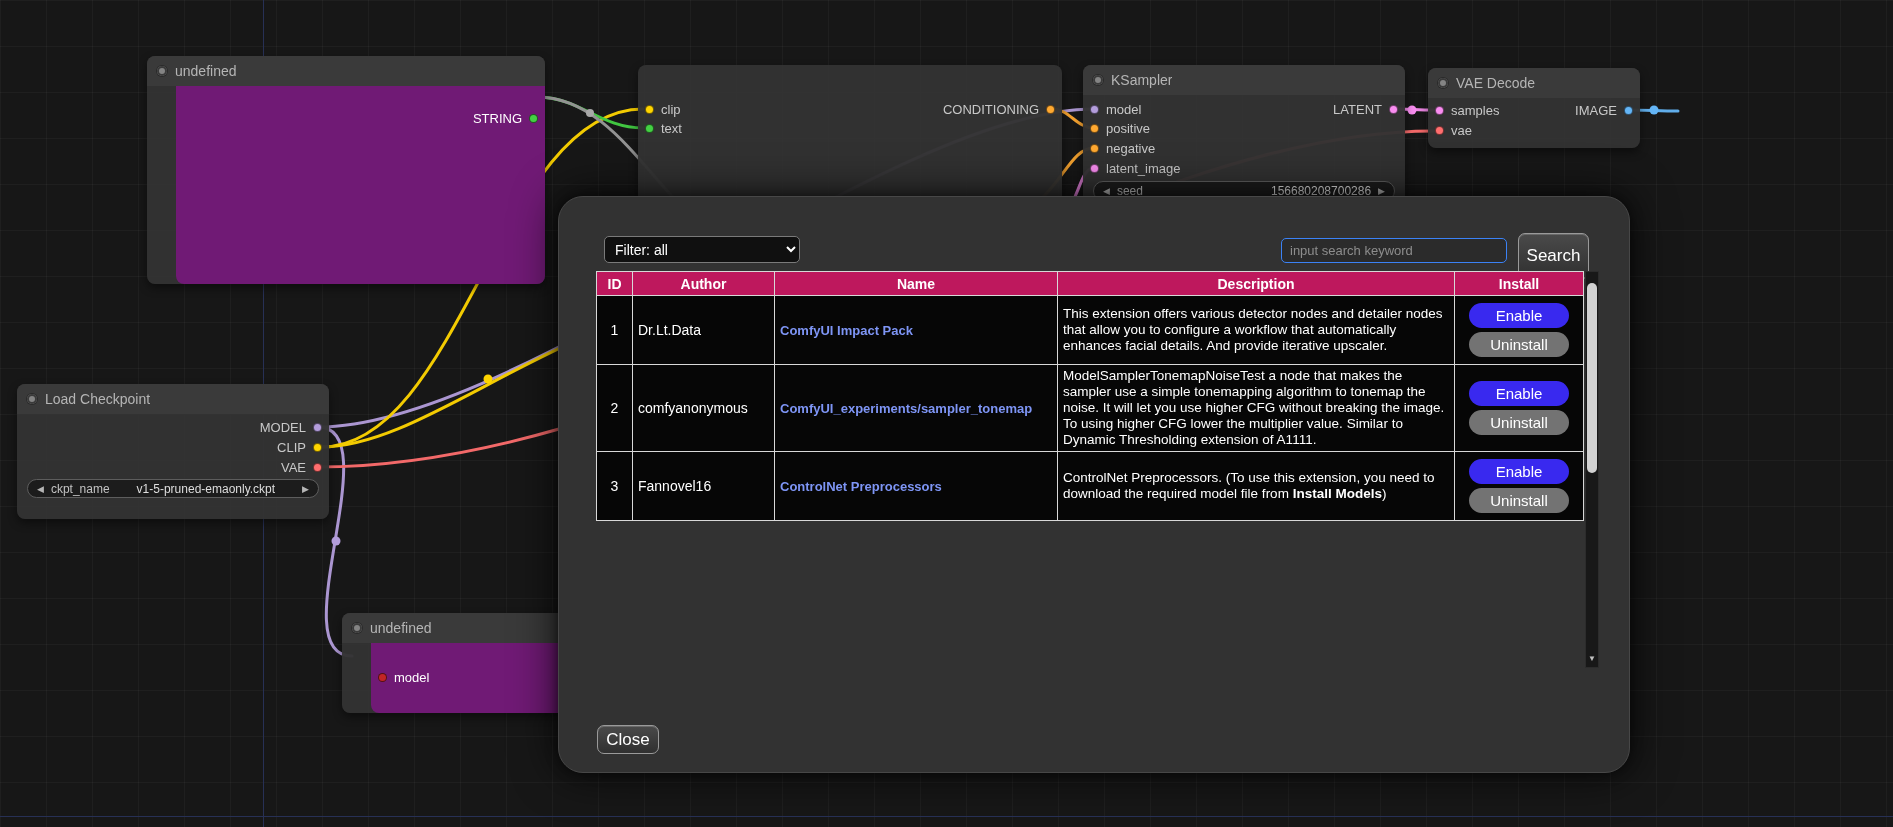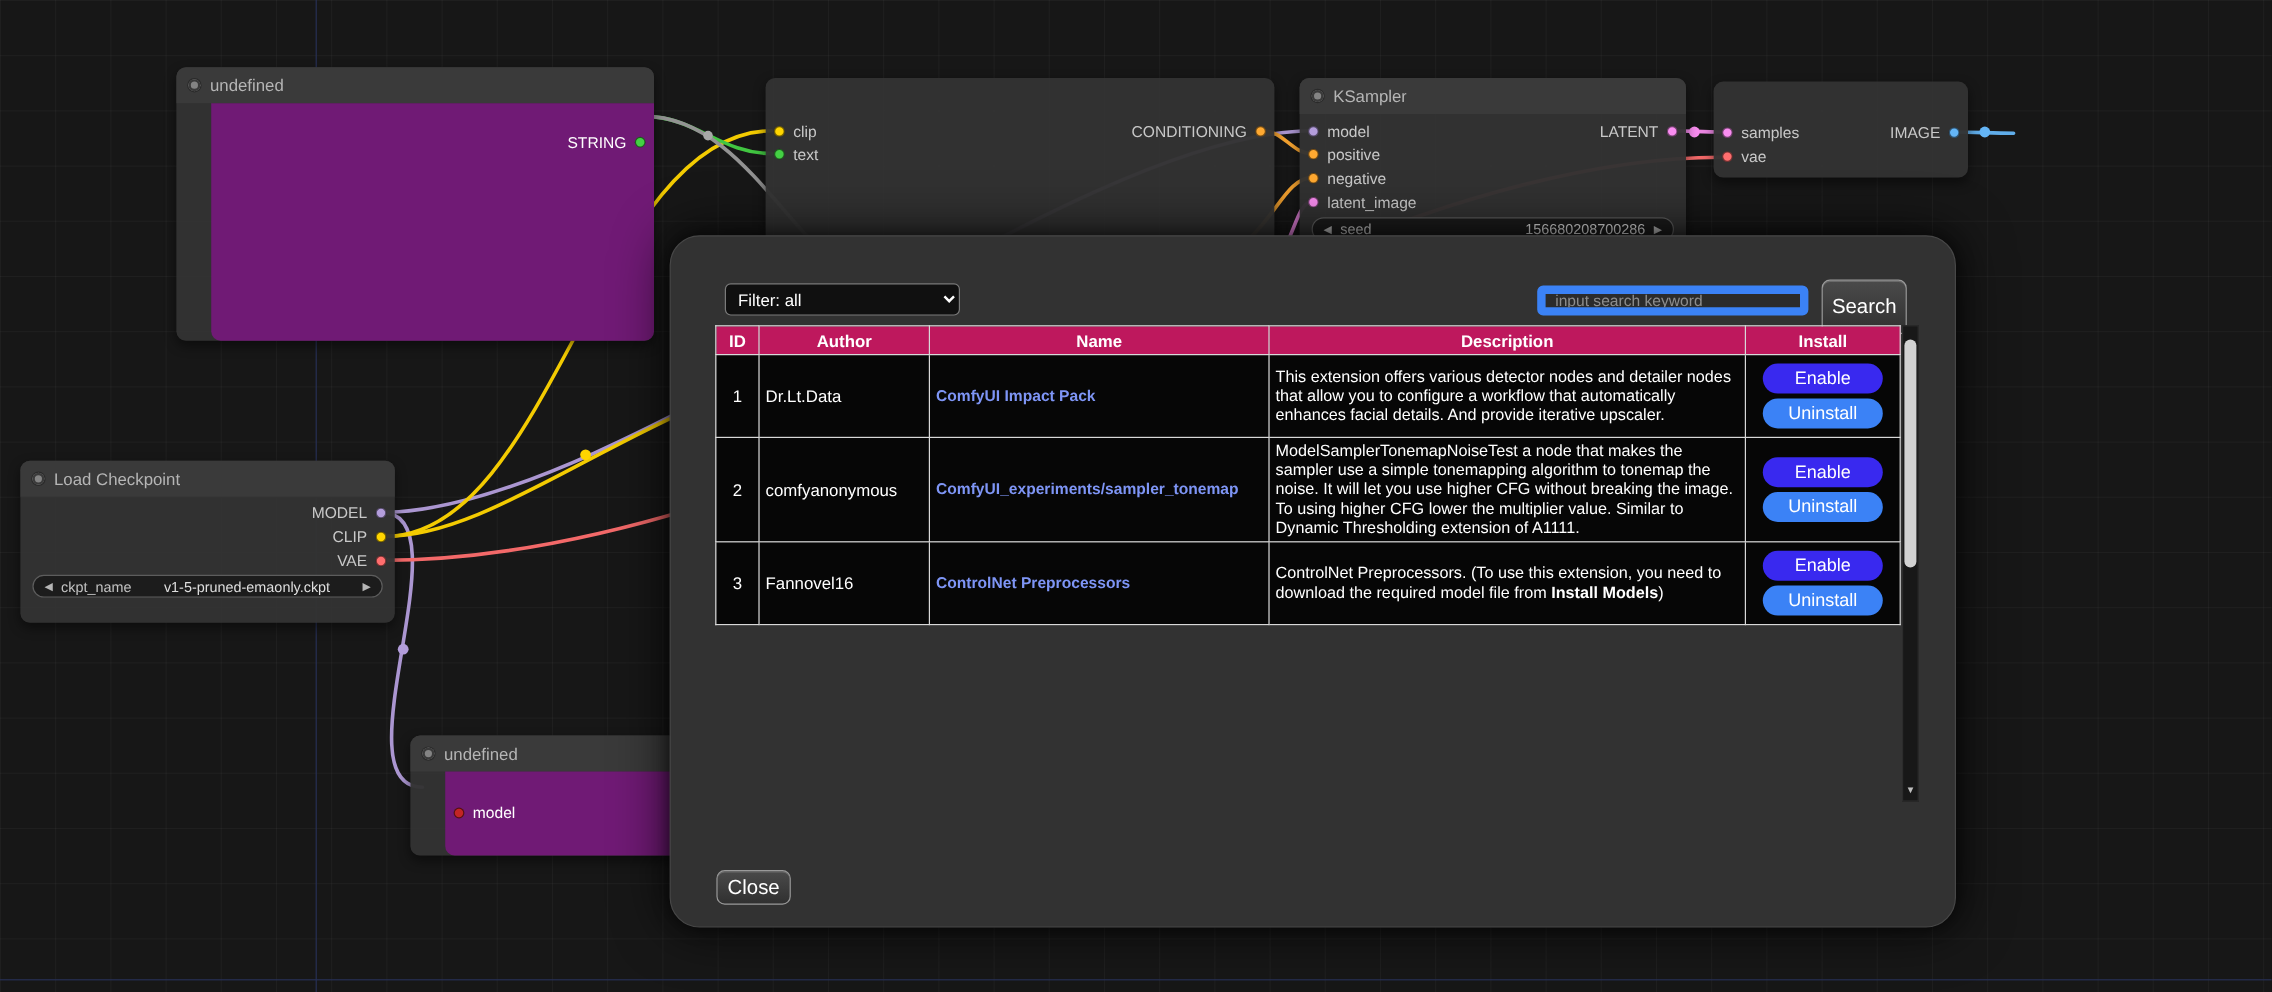--- a/index.html
+++ b/index.html
@@ -39,21 +39,21 @@
   .widget.centerval .wvalue { margin:0 auto; }
 
   
   #modal { position:absolute; left:558px; top:196px; width:1072px; height:577px; z-index:10;
            background:#323232; border:1px solid #474747; border-radius:25px;
            box-shadow:0 0 45px rgba(0,0,0,0.75), 0 0 12px rgba(0,0,0,0.5); }
   #filter-select { position:absolute; left:45px; top:39px; width:196px; height:27px;
            background:#101010; color:#fff; border:1px solid #7a7a7a; border-radius:5px;
            font-size:14px; padding:0 6px; font-family:"Liberation Sans", sans-serif; }
   #search-input { position:absolute; left:722px; top:41px; width:226px; height:25px;
-           background:#2b2b2b; color:#ddd; border:7px solid #3b82f6; border-radius:5px;
+           background:#2b2b2b; color:#ddd; border:1px solid #3b82f6; border-radius:5px;
            font-size:13px; padding:0 8px; font-family:"Liberation Sans", sans-serif; }
   #search-input::placeholder { color:#8d8d8d; }
   .gray-btn { background:linear-gradient(#4a4a4a,#303030); border:1px solid #9a9a9a;
            border-radius:7px; color:#fff; font-size:17px;
            box-shadow:inset 0 1px 0 rgba(255,255,255,0.18);
            font-family:"Liberation Sans", sans-serif; }
   #search-button { position:absolute; left:959px; top:36px; width:71px; height:46px; }
   #close-button  { position:absolute; left:38px;  top:528px; width:62px; height:29px; }
 
   #table-wrap { position:absolute; left:37px; top:74px; width:1003px; height:397px; }
@@ -63,21 +63,21 @@
   td { background:#060606; padding:3px 5px; vertical-align:middle; }
   td.c-id { text-align:center; font-size:14px; }
   td.c-author { font-size:14px; }
   td.c-name a { color:#7e95f5; font-weight:bold; font-size:13px; text-decoration:none; white-space:nowrap; }
   td.c-desc { font-size:13.5px; line-height:16px; }
   td.c-install { text-align:center; }
   .ibtn { display:block; width:100px; height:25px; margin:4px auto; border:none;
           border-radius:13px; color:#fff; font-size:15px;
           font-family:"Liberation Sans", sans-serif; }
   .ibtn.enable { background:#3929ef; }
-  .ibtn.uninstall { background:#3b82f6; }
+  .ibtn.uninstall { background:#737373; }
 
   #sbar { position:absolute; right:0; top:0; width:14px; height:397px; background:#181818;
           border:1px solid #2c2c2c; }
   #sthumb { position:absolute; left:1px; top:11px; width:10px; height:190px;
             background:#d2d2d2; border-radius:5px; }
   #sarrow { position:absolute; left:0; bottom:1px; width:12px; height:14px; color:#c0c0c0;
             font-size:8px; text-align:center; line-height:14px; }
 </style>
 </head>
 <body>
@@ -170,20 +170,24 @@
       <div class="widget" style="top:86px">
         <span class="warrow">◀</span>
         <span>seed</span>
         <span class="wvalue">156680208700286</span>
         <span class="warrow">▶</span>
       </div>
     </div>
   </div>
 
   <div class="node" style="left:1428px;top:68px;width:212px;height:80px">
+    <div class="node-header">
+      <span class="title-dot"></span>
+      <span class="node-title">VAE Decode</span>
+    </div>
     <div class="node-body">
       <div class="prow in" style="top:3px">
         <span class="pdot" style="background:#F98DF0"></span>
         <span>samples</span>
       </div>
       <div class="prow in" style="top:23px">
         <span class="pdot" style="background:#FF6E6E"></span>
         <span>vae</span>
       </div>
       <div class="prow out" style="top:3px">

